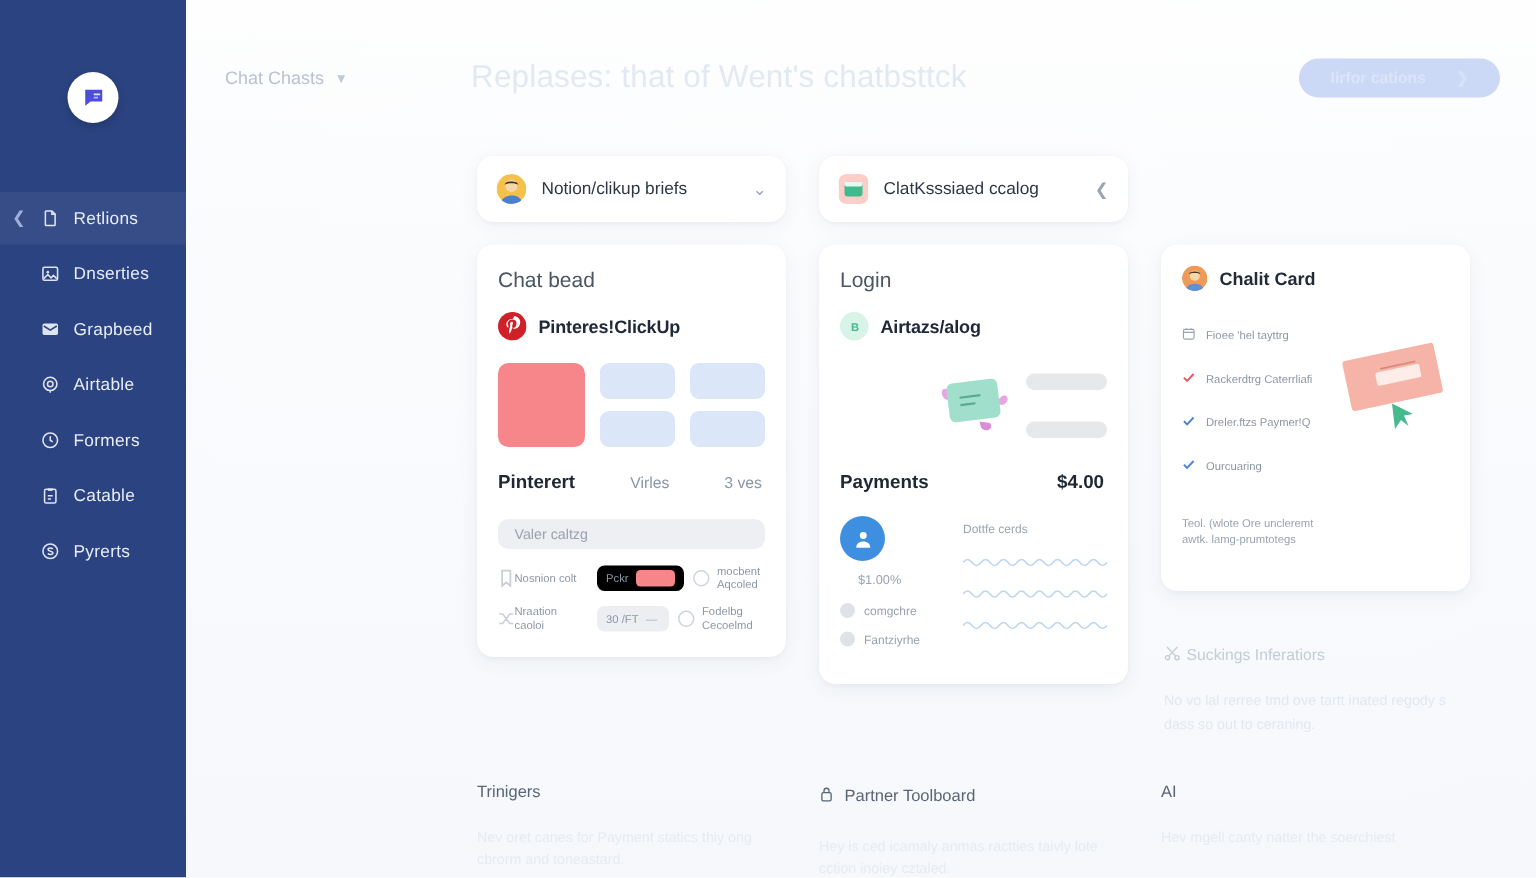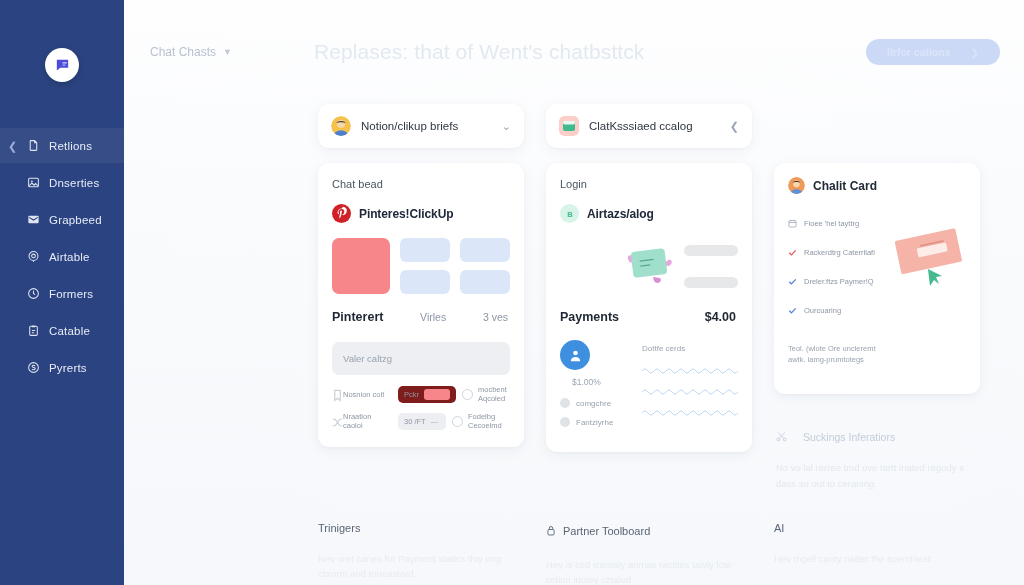--- a/index.html
+++ b/index.html
@@ -170,21 +170,21 @@
     display:block;
   }
   .mini-thumb {
     width: 20px; height: 20px; border-radius: 5px;
     flex: 0 0 20px; overflow: hidden;
   }
 
   
   .big-card { padding: 15px 14px 16px 14px; margin-top: 15px; }
   .card-kicker {
-    font-size: 11px;
+    font-size: 14px;
     color: #4b5563;
     margin-bottom: 14px;
   }
   .brand-row {
     display: flex; align-items: center; gap: 8px;
     margin-bottom: 15px;
   }
   .brand-icon {
     width: 19px; height: 19px; border-radius: 50%;
     flex:0 0 19px;
@@ -212,21 +212,21 @@
 
   .stat-row {
     display: flex; align-items: baseline;
     justify-content: space-between;
     padding-right: 2px;
   }
   .stat-strong { font-size: 12.5px; font-weight: 700; color: #1f2733; }
   .stat-mut { font-size: 10.5px; color: #8b96a5; }
 
   .search-bar {
-    height: 33px;
+    height: 20px;
     background: #edeff2;
     border-radius: 7px;
     margin: 18px 0 10px 0;
     display: flex; align-items: center;
     padding: 0 11px;
     font-size: 9.5px;
     color: #9aa3b0;
     cursor: text;
   }
   .mini-table { display: flex; flex-direction: column; gap: 8px; }
@@ -238,21 +238,21 @@
   }
   .mr-left { display: flex; align-items: center; gap: 0; }
   .mr-ico { width: 11px; height: 13px; flex:0 0 11px; opacity:.45; }
   .mr-txt { font-size: 7.5px; line-height: 1.25; color: #8d97a4; }
   .mr-pill {
     height: 17px; border-radius: 5px;
     display:flex; align-items:center; gap:5px;
     padding: 0 6px;
     font-size: 7.5px; color:#8d97a4;
   }
-  .mr-pill.pink { background: #7f1d1d; }
+  .mr-pill.pink { background: #000000; }
   .mr-pill.grey { background: #eceef1; }
   .mr-pill .swatch-pink { width:26px; height:11px; border-radius:3px; background:#f7868a; }
   .mr-pill .dash { color:#a9b2bf; letter-spacing:-1px; }
   .mr-right { display:flex; align-items:center; gap:5px; }
   .mr-circ { width:11px; height:11px; border-radius:50%; border:1px solid #cdd4dd; flex:0 0 11px; }
 
   
   .thumb-grid-2 {
     display: grid;
     grid-template-columns: 58px 50px 1fr;
@@ -291,21 +291,21 @@
   .c3-title { font-size:12px; font-weight:600; color:#222b38; }
   .c3-body { display:flex; gap:6px; }
   .check-list { flex:1; display:flex; flex-direction:column; gap:11px; }
   .check-item { display:flex; align-items:center; gap:7px; }
   .check-lbl { font-size:7.5px; color:#8d97a4; }
   .c3-note { font-size:7.5px; color:#9aa4b1; line-height:1.5; margin-top:13px; }
   .c3-art { width:72px; flex:0 0 72px; position:relative; }
 
   
   .sec-block { margin-top: 34px; padding-left: 2px; }
-  .sec-head { display:flex; align-items:center; gap:16px; margin-bottom:14px; }
+  .sec-head { display:flex; align-items:center; gap:4px; margin-bottom:14px; }
   .sec-title { font-size:10.5px; color:#c3ccd8; }
   .sec-body { font-size:9.5px; color:#e2e8f0; line-height:1.7; }
 
   
   .bottom-row {
     display: flex;
     gap: 22px;
     padding: 0 30px 0 194px;
     margin-top: 30px;
   }

